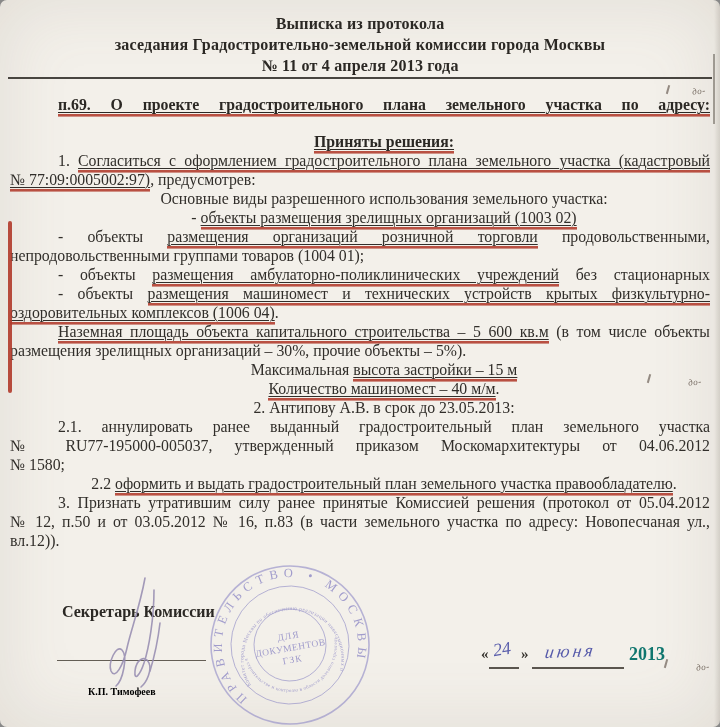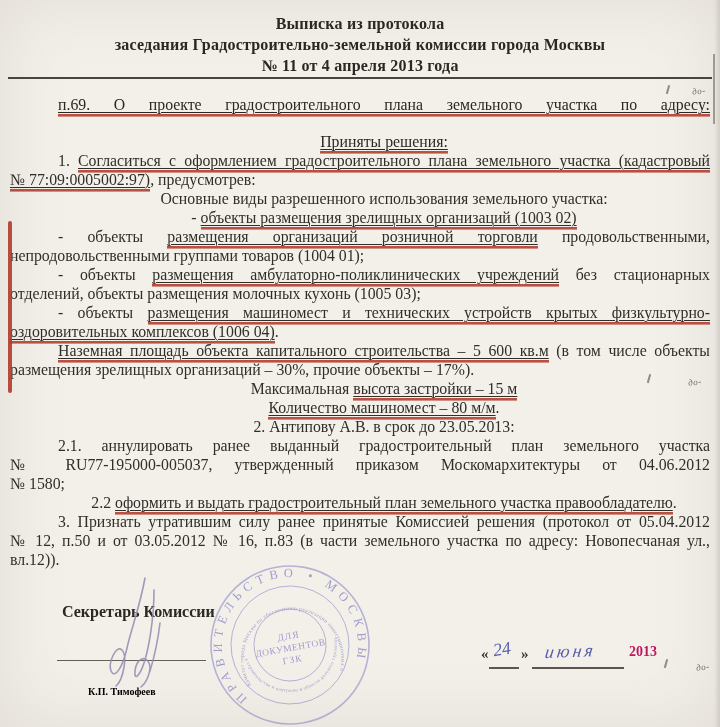--- a/index.html
+++ b/index.html
@@ -2,35 +2,36 @@
 <html><head>
 <meta charset="utf-8">
 <style>
   html,body{margin:0;padding:0;background:#888;}
   .page{
     position:relative; width:720px; height:727px; overflow:hidden;
     background:#f3f0ea;
     box-shadow:inset 0 0 70px rgba(120,108,92,.14);
     font-family:"Liberation Serif", serif;
     color:#312e2a;
+    border-radius:7px;
   }
   .edge-shade{position:absolute;right:0;top:0;bottom:0;width:6px;
     background:linear-gradient(to right, rgba(90,80,70,0), rgba(90,80,70,.16));}
   .edge-line{position:absolute;left:713px;top:54px;width:2px;height:70px;background:#423c34;opacity:.45;}
 
   .title{position:absolute;top:13px;left:0;right:0;text-align:center;
     font-weight:bold;font-size:16px;line-height:21px;color:#2b2824;letter-spacing:.2px;}
   .rule{position:absolute;top:77px;left:8px;width:704px;border-top:2.4px solid #3a3631;opacity:.92;}
 
   .body{position:absolute;top:95px;left:10px;width:700px;font-size:15.8px;}
   .line{height:19px;line-height:19px;text-align:left;}
   .line.gap{height:18px;}
   .line.indent{text-indent:48px;text-align:center;}
   .line.just{text-align:justify;text-align-last:justify;}
-  .line.bold{font-weight:normal;color:#2b2824;}
+  .line.bold{font-weight:bold;color:#2b2824;}
   .u{text-decoration:underline;text-underline-offset:2px;text-decoration-thickness:1.2px;}
   .r{padding-bottom:3.6px;
      background:linear-gradient(rgba(177,58,43,.88), rgba(177,58,43,.88)) no-repeat left bottom / 100% 2.6px;}
 
   .red-vline{position:absolute;left:8px;top:221px;width:4px;height:172px;
     background:#b13a2b;opacity:.9;border-radius:2px;}
 
   .mark-stroke{position:absolute;width:1.6px;height:9px;background:#55483e;opacity:.6;transform:rotate(16deg);}
   .mark-text{position:absolute;font-style:italic;font-size:9px;color:#55483e;opacity:.8;
     transform:rotate(-7deg);letter-spacing:.5px;}
@@ -44,21 +45,21 @@
 
   .date-q{position:absolute;font-size:15px;color:#33302b;font-weight:bold;}
   .q-open{left:481px;top:646px;}
   .q-close{left:521px;top:646px;}
   .date-ul{position:absolute;top:667px;border-top:2px solid #3f3a33;opacity:.85;}
   .ul-day{left:489px;width:30px;}
   .ul-month{left:532px;width:92px;}
   .ink{color:#585cab;font-style:italic;position:absolute;}
   .ink-day{left:493px;top:639px;font-size:18px;transform:rotate(-9deg);}
   .ink-month{left:545px;top:641px;font-size:18px;letter-spacing:3px;transform:rotate(-2deg) skewX(-10deg);}
-  .year{position:absolute;left:629px;top:644px;font-weight:bold;font-size:14px;color:#be185d;}
+  .year{position:absolute;left:629px;top:644px;font-weight:bold;font-size:18px;color:#0f766e;}
 </style>
 </head>
 <body>
 
 <div class="page">
 
   <div class="edge-shade"></div>
   <div class="edge-line"></div>
 
   <div class="title">
@@ -72,27 +73,26 @@
       <div class="line indent just bold"><span class="u r">п.69. О проекте градостроительного плана земельного участка по адресу:</span></div>
       <div class="line gap"></div>
       <div class="line indent bold"><span class="u r">Приняты решения:</span></div>
       <div class="line indent just"><span class="">1. </span><span class="u r">Согласиться с оформлением градостроительного плана земельного участка (кадастровый</span></div>
       <div class="line"><span class="u r">№ 77:09:0005002:97)</span><span class="">, предусмотрев:</span></div>
       <div class="line indent"><span class="">Основные виды разрешенного использования земельного участка:</span></div>
       <div class="line indent"><span class="">- </span><span class="u r">объекты размещения зрелищных организаций (1003 02)</span></div>
       <div class="line indent just"><span class="">- объекты </span><span class="u r">размещения организаций розничной торговли</span><span class=""> продовольственными,</span></div>
       <div class="line"><span class="">непродовольственными группами товаров (1004 01);</span></div>
       <div class="line indent just"><span class="">- объекты </span><span class="u r">размещения амбулаторно-поликлинических учреждений</span><span class=""> без стационарных</span></div>
-      <div class="line"><span class="">отделений, объекты размещения молочных кухонь (1005 03);</span></div>
       <div class="line indent just"><span class="">- объекты </span><span class="u r">размещения машиномест и технических устройств крытых физкультурно-</span></div>
       <div class="line"><span class="u r">оздоровительных комплексов (1006 04)</span><span class="">.</span></div>
       <div class="line indent just"><span class="u r">Наземная площадь объекта капитального строительства – 5 600 кв.м</span><span class=""> (в том числе объекты</span></div>
-      <div class="line"><span class="">размещения зрелищных организаций – 30%, прочие объекты – 17%).</span></div>
+      <div class="line"><span class="">размещения зрелищных организаций – 30%, прочие объекты – 5%).</span></div>
       <div class="line indent"><span class="">Максимальная </span><span class="u r">высота застройки – 15 м</span></div>
-      <div class="line indent"><span class="u r">Количество машиномест – 80 м/м</span><span class="">.</span></div>
+      <div class="line indent"><span class="u r">Количество машиномест – 40 м/м</span><span class="">.</span></div>
       <div class="line indent"><span class="">2. Антипову А.В. в срок до 23.05.2013:</span></div>
       <div class="line indent just"><span class="">2.1. аннулировать ранее выданный градостроительный план земельного участка</span></div>
       <div class="line just"><span class="">№ RU77-195000-005037, утвержденный приказом Москомархитектуры от 04.06.2012</span></div>
       <div class="line"><span class="">№ 1580;</span></div>
       <div class="line indent"><span class="">2.2 </span><span class="u r">оформить и выдать градостроительный план земельного участка правообладателю</span><span class="">.</span></div>
       <div class="line indent just"><span class="">3. Признать утратившим силу ранее принятые Комиссией решения (протокол от 05.04.2012</span></div>
       <div class="line just"><span class="">№ 12, п.50 и от 03.05.2012 № 16, п.83 (в части земельного участка по адресу: Новопесчаная ул.,</span></div>
       <div class="line"><span class="">вл.12)).</span></div>
     </div>
 

